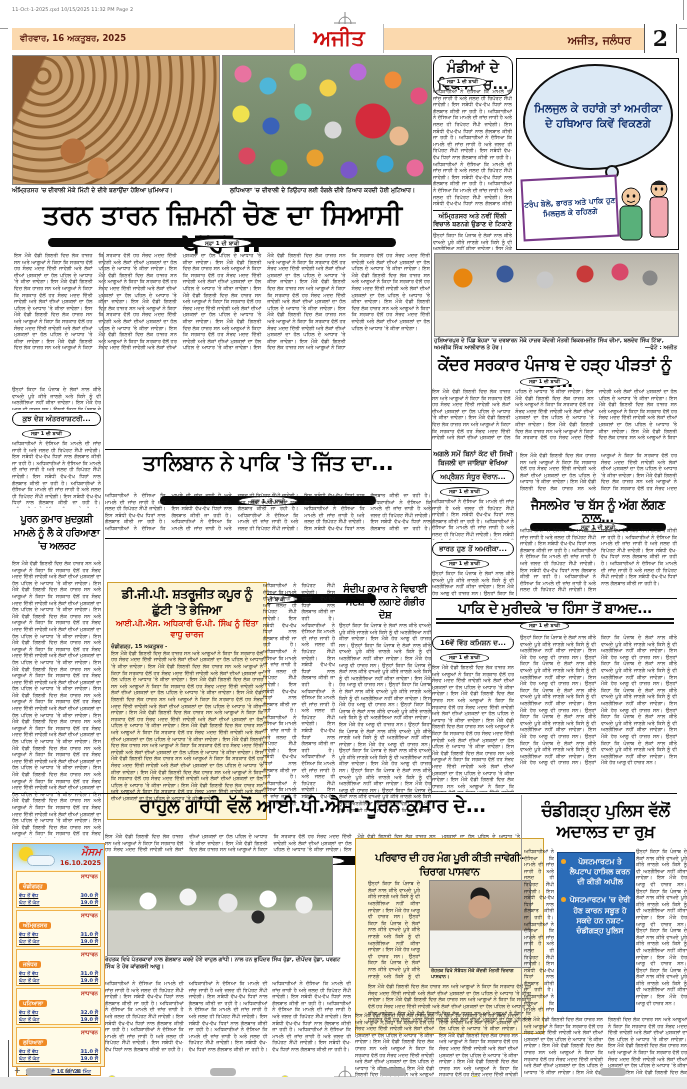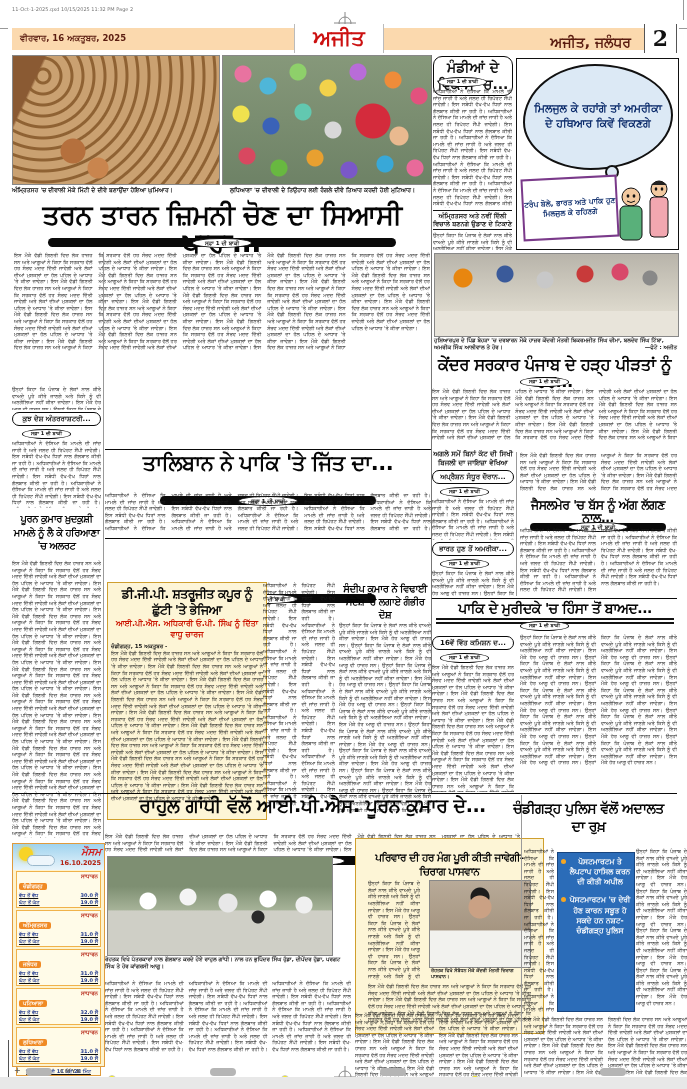--- a/index.html
+++ b/index.html
@@ -48,21 +48,21 @@
     <line x1="0" y1="11" x2="22" y2="11" stroke="#888" stroke-width="1"></line>
       <line x1="11" y1="0" x2="11" y2="22" stroke="#888" stroke-width="1"></line>
   </svg>
   <div class="abs" style="left:0;top:28px;width:8px;height:1px;background:#999;"></div>
   <div class="abs" style="left:679px;top:28px;width:8px;height:1px;background:#999;"></div>
   <div class="abs" style="left:683px;top:0;width:1px;height:20px;background:#999;"></div>
   <div class="abs" style="left:8px;top:1040px;width:1px;height:49px;background:#555;"></div>
 
   <div class="abs" style="left:12px;top:28px;width:663px;height:22px;background:#fbd9ae;">
     <div class="abs" style="left:8px;top:5px;font-size:8.5px;font-weight:bold;color:#5a1c10;">ਵੀਰਵਾਰ, 16 ਅਕਤੂਬਰ, 2025</div>
-    <div class="abs" style="right:44px;top:6px;font-size:14px;font-weight:bold;color:#5a1c10;">ਅਜੀਤ, ਜਲੰਧਰ</div>
+    <div class="abs" style="right:44px;top:6px;font-size:11px;font-weight:bold;color:#5a1c10;">ਅਜੀਤ, ਜਲੰਧਰ</div>
   </div>
   <div class="abs" style="left:294px;top:24px;width:88px;height:29px;background:#fff;border-left:1px solid #bbb;border-right:1px solid #bbb;text-align:center;">
     <span style="font-size:21px;font-weight:bold;color:#cc1111;line-height:29px;">ਅਜੀਤ</span>
   </div>
   <div class="abs" style="left:644px;top:24px;width:31px;height:29px;background:#fff;border-left:1px solid #555;border-right:1px solid #555;text-align:center;">
     <span style="font-family:'DejaVu Serif',serif;font-size:22px;font-weight:bold;line-height:29px;">2</span>
   </div>
 
   <div class="abs photo" style="left:12px;top:55px;width:206px;height:128px;
        background:
@@ -234,21 +234,21 @@
             radial-gradient(circle at 50px 16px,#1c1c1c 0 9px,transparent 10px),
             linear-gradient(0deg,#f2f2ee 0 42%,transparent 43%),
             linear-gradient(#b8aa98,#97856f);"></div>
       <div class="cap" style="position:absolute;right:0;top:88px;width:100px;font-size:4.8px;">ਰੋਹਤਕ ਵਿਖੇ ਸੰਬੋਧਨ ਮੌਕੇ ਕੇਂਦਰੀ ਮੰਤਰੀ ਚਿਰਾਗ ਪਾਸਵਾਨ।</div>
     </div>
     <div class="bf" style="height:42px;margin-top:3px;">ਇਸ ਮੌਕੇ ਵੱਡੀ ਗਿਣਤੀ ਵਿਚ ਲੋਕ ਹਾਜ਼ਰ ਸਨ ਅਤੇ ਆਗੂਆਂ ਨੇ ਕਿਹਾ ਕਿ ਸਰਕਾਰ ਵੱਲੋਂ ਹਰ ਸੰਭਵ ਮਦਦ ਦਿੱਤੀ ਜਾਵੇਗੀ ਅਤੇ ਲੋਕਾਂ ਦੀਆਂ ਮੁਸ਼ਕਲਾਂ ਦਾ ਹੱਲ ਪਹਿਲ ਦੇ ਆਧਾਰ 'ਤੇ ਕੀਤਾ ਜਾਵੇਗਾ। ਇਸ ਮੌਕੇ ਵੱਡੀ ਗਿਣਤੀ ਵਿਚ ਲੋਕ ਹਾਜ਼ਰ ਸਨ ਅਤੇ ਆਗੂਆਂ ਨੇ ਕਿਹਾ ਕਿ ਸਰਕਾਰ ਵੱਲੋਂ ਹਰ ਸੰਭਵ ਮਦਦ ਦਿੱਤੀ ਜਾਵੇਗੀ ਅਤੇ ਲੋਕਾਂ ਦੀਆਂ ਮੁਸ਼ਕਲਾਂ ਦਾ ਹੱਲ ਪਹਿਲ ਦੇ ਆਧਾਰ 'ਤੇ ਕੀਤਾ ਜਾਵੇਗਾ। ਇਸ ਮੌਕੇ ਵੱਡੀ ਗਿਣਤੀ ਵਿਚ ਲੋਕ ਹਾਜ਼ਰ ਸਨ ਅਤੇ ਆਗੂਆਂ ਨੇ ਕਿਹਾ ਕਿ ਸਰਕਾਰ ਵੱਲੋਂ ਹਰ ਸੰਭਵ ਮਦਦ ਦਿੱਤੀ ਜਾਵੇਗੀ ਅਤੇ ਲੋਕਾਂ ਦੀਆਂ ਮੁਸ਼ਕਲਾਂ ਦਾ ਹੱਲ ਪਹਿਲ ਦੇ ਆਧਾਰ 'ਤੇ ਕੀਤਾ ਜਾਵੇਗਾ। </div>
   </div>
   <div class="abs bf cols2" style="left:355px;top:1012px;width:163px;height:68px;">ਇਸ ਮੌਕੇ ਵੱਡੀ ਗਿਣਤੀ ਵਿਚ ਲੋਕ ਹਾਜ਼ਰ ਸਨ ਅਤੇ ਆਗੂਆਂ ਨੇ ਕਿਹਾ ਕਿ ਸਰਕਾਰ ਵੱਲੋਂ ਹਰ ਸੰਭਵ ਮਦਦ ਦਿੱਤੀ ਜਾਵੇਗੀ ਅਤੇ ਲੋਕਾਂ ਦੀਆਂ ਮੁਸ਼ਕਲਾਂ ਦਾ ਹੱਲ ਪਹਿਲ ਦੇ ਆਧਾਰ 'ਤੇ ਕੀਤਾ ਜਾਵੇਗਾ। ਇਸ ਮੌਕੇ ਵੱਡੀ ਗਿਣਤੀ ਵਿਚ ਲੋਕ ਹਾਜ਼ਰ ਸਨ ਅਤੇ ਆਗੂਆਂ ਨੇ ਕਿਹਾ ਕਿ ਸਰਕਾਰ ਵੱਲੋਂ ਹਰ ਸੰਭਵ ਮਦਦ ਦਿੱਤੀ ਜਾਵੇਗੀ ਅਤੇ ਲੋਕਾਂ ਦੀਆਂ ਮੁਸ਼ਕਲਾਂ ਦਾ ਹੱਲ ਪਹਿਲ ਦੇ ਆਧਾਰ 'ਤੇ ਕੀਤਾ ਜਾਵੇਗਾ। ਇਸ ਮੌਕੇ ਵੱਡੀ ਗਿਣਤੀ ਵਿਚ ਲੋਕ ਹਾਜ਼ਰ ਸਨ ਅਤੇ ਆਗੂਆਂ ਨੇ ਕਿਹਾ ਕਿ ਸਰਕਾਰ ਵੱਲੋਂ ਹਰ ਸੰਭਵ ਮਦਦ ਦਿੱਤੀ ਜਾਵੇਗੀ ਅਤੇ ਲੋਕਾਂ ਦੀਆਂ ਮੁਸ਼ਕਲਾਂ ਦਾ ਹੱਲ ਪਹਿਲ ਦੇ ਆਧਾਰ 'ਤੇ ਕੀਤਾ ਜਾਵੇਗਾ। ਇਸ ਮੌਕੇ ਵੱਡੀ ਗਿਣਤੀ ਵਿਚ ਲੋਕ ਹਾਜ਼ਰ ਸਨ ਅਤੇ ਆਗੂਆਂ ਨੇ ਕਿਹਾ ਕਿ ਸਰਕਾਰ ਵੱਲੋਂ ਹਰ ਸੰਭਵ ਮਦਦ ਦਿੱਤੀ ਜਾਵੇਗੀ ਅਤੇ ਲੋਕਾਂ ਦੀਆਂ ਮੁਸ਼ਕਲਾਂ ਦਾ ਹੱਲ ਪਹਿਲ ਦੇ ਆਧਾਰ 'ਤੇ ਕੀਤਾ ਜਾਵੇਗਾ। ਇਸ ਮੌਕੇ ਵੱਡੀ ਗਿਣਤੀ ਵਿਚ ਲੋਕ ਹਾਜ਼ਰ ਸਨ ਅਤੇ ਆਗੂਆਂ ਨੇ ਕਿਹਾ ਕਿ ਸਰਕਾਰ ਵੱਲੋਂ ਹਰ ਸੰਭਵ ਮਦਦ ਦਿੱਤੀ ਜਾਵੇਗੀ ਅਤੇ ਲੋਕਾਂ ਦੀਆਂ ਮੁਸ਼ਕਲਾਂ ਦਾ ਹੱਲ ਪਹਿਲ ਦੇ ਆਧਾਰ 'ਤੇ ਕੀਤਾ ਜਾਵੇਗਾ। </div>
 
   <div class="abs vline" style="left:521px;top:795px;height:290px;"></div>
-  <div class="abs hl" style="left:507px;top:800px;width:163px;font-size:14px;line-height:1.25;">ਚੰਡੀਗੜ੍ਹ ਪੁਲਿਸ ਵੱਲੋਂ ਅਦਾਲਤ ਦਾ ਰੁਖ਼</div>
+  <div class="abs hl" style="left:524px;top:800px;width:163px;font-size:17px;line-height:1.25;">ਚੰਡੀਗੜ੍ਹ ਪੁਲਿਸ ਵੱਲੋਂ ਅਦਾਲਤ ਦਾ ਰੁਖ਼</div>
   <div class="abs bf" style="left:524px;top:848px;width:30px;height:164px;">ਅਧਿਕਾਰੀਆਂ ਨੇ ਦੱਸਿਆ ਕਿ ਮਾਮਲੇ ਦੀ ਜਾਂਚ ਜਾਰੀ ਹੈ ਅਤੇ ਜਲਦ ਹੀ ਰਿਪੋਰਟ ਸੌਂਪੀ ਜਾਵੇਗੀ। ਇਸ ਸਬੰਧੀ ਵੱਖ-ਵੱਖ ਧਿਰਾਂ ਨਾਲ ਗੱਲਬਾਤ ਕੀਤੀ ਜਾ ਰਹੀ ਹੈ। ਅਧਿਕਾਰੀਆਂ ਨੇ ਦੱਸਿਆ ਕਿ ਮਾਮਲੇ ਦੀ ਜਾਂਚ ਜਾਰੀ ਹੈ ਅਤੇ ਜਲਦ ਹੀ ਰਿਪੋਰਟ ਸੌਂਪੀ ਜਾਵੇਗੀ। ਇਸ ਸਬੰਧੀ ਵੱਖ-ਵੱਖ ਧਿਰਾਂ ਨਾਲ ਗੱਲਬਾਤ ਕੀਤੀ ਜਾ ਰਹੀ ਹੈ। ਅਧਿਕਾਰੀਆਂ ਨੇ ਦੱਸਿਆ ਕਿ ਮਾਮਲੇ ਦੀ ਜਾਂਚ ਜਾਰੀ ਹੈ ਅਤੇ ਜਲਦ ਹੀ ਰਿਪੋਰਟ ਸੌਂਪੀ ਜਾਵੇਗੀ। ਇਸ ਸਬੰਧੀ ਵੱਖ-ਵੱਖ ਧਿਰਾਂ ਨਾਲ ਗੱਲਬਾਤ ਕੀਤੀ ਜਾ ਰਹੀ ਹੈ। ਅਧਿਕਾਰੀਆਂ ਨੇ ਦੱਸਿਆ ਕਿ ਮਾਮਲੇ ਦੀ ਜਾਂਚ ਜਾਰੀ ਹੈ ਅਤੇ ਜਲਦ ਹੀ ਰਿਪੋਰਟ ਸੌਂਪੀ ਜਾਵੇਗੀ। ਇਸ ਸਬੰਧੀ ਵੱਖ-ਵੱਖ ਧਿਰਾਂ ਨਾਲ ਗੱਲਬਾਤ ਕੀਤੀ ਜਾ ਰਹੀ ਹੈ। </div>
   <div class="abs bluebox" style="left:557px;top:852px;width:76px;height:158px;">
     <div class="bullet">
         <span class="bdot"></span>
         <span class="btxt">ਪੋਸਟਮਾਰਟਮ ਤੇ ਲੈਪਟਾਪ ਹਾਸਿਲ ਕਰਨ ਦੀ ਕੀਤੀ ਅਪੀਲ</span>
       </div>
     <div class="bullet">
         <span class="bdot"></span>
         <span class="btxt">ਪੋਸਟਮਾਰਟਮ 'ਚ ਦੇਰੀ ਹੋਣ ਕਾਰਨ ਸਬੂਤ ਹੋ ਸਕਦੇ ਹਨ ਨਸ਼ਟ-ਚੰਡੀਗੜ੍ਹ ਪੁਲਿਸ</span>
       </div>

